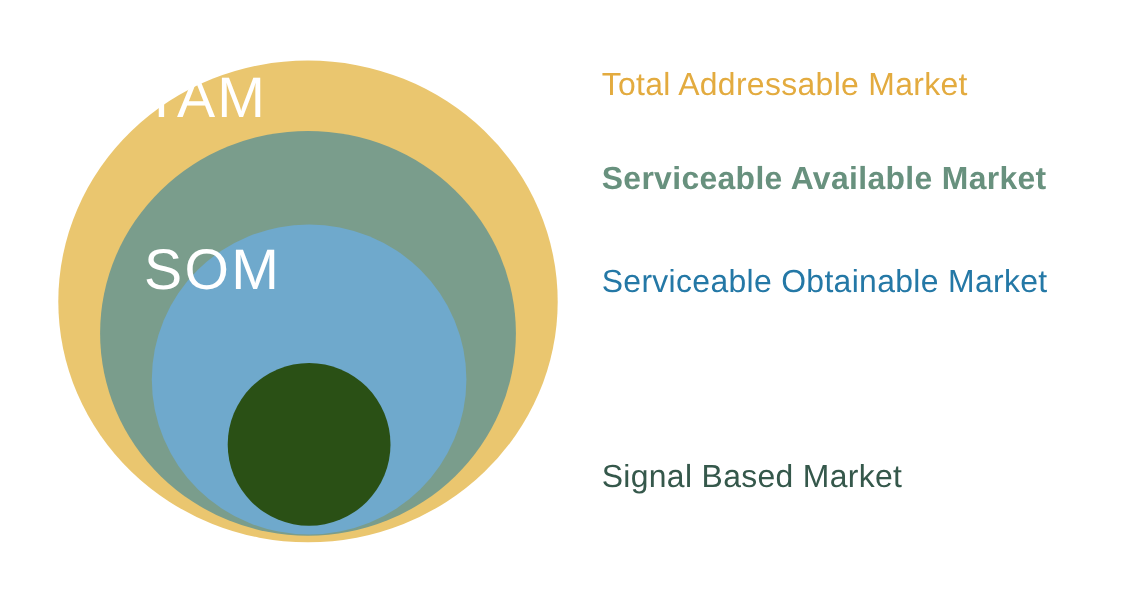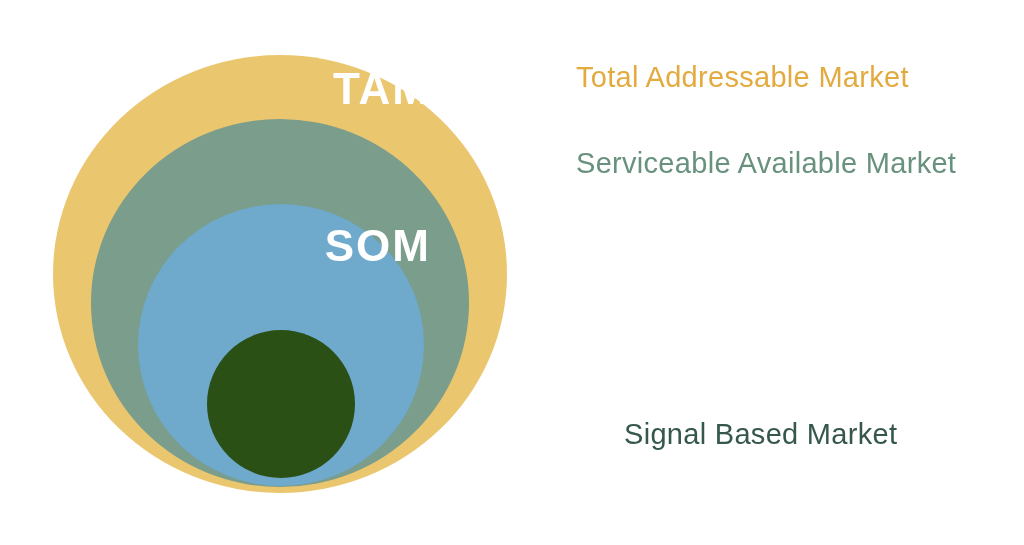--- a/index.html
+++ b/index.html
@@ -21,58 +21,59 @@
   }
   .circle-tam { left: 53px;  top: 55px;  width: 454px; height: 438px; }
   .circle-sam { left: 91px;  top: 119px; width: 378px; height: 368px; }
   .circle-som { left: 138px; top: 204px; width: 286px; height: 282px; }
   .circle-sbm { left: 207px; top: 330px; width: 148px; height: 148px; }
 
   .abbr {
     position: absolute;
     left: 131px;           
     width: 300px;
-    text-align: right;
+    text-align: left;
     color: #ffffff;
-    font-size: 44px;
-    font-weight: 700;
+    font-size: 52px;
+    font-weight: 400;
     letter-spacing: 2px;
     line-height: 38px;
     user-select: none;
   }
   .abbr-tam { top: 70px;  }
   .abbr-sam { top: 144px; }
   .abbr-som { top: 215px; margin-top: 12px; }
   .abbr-sbm { top: 384px; }
 
   .legend-label {
     position: absolute;
-    left: 576px;
+    left: 547px;
     font-size: 29px;
     font-weight: 500;
     letter-spacing: 0.3px;
     line-height: 34px;
     white-space: nowrap;
     user-select: none;
   }
   .legend-tam { top: 60px;  }
-  .legend-sam { top: 146px; }
+  .legend-sam { top: 146px; font-weight: bold; }
   .legend-som { top: 239px; }
   .legend-sbm { top: 417px; }
 </style>
 </head>
 <body>
 
 <div class="stage">
 
   <div class="circle circle-tam" style="background-color: rgb(234, 198, 111);"></div>
   <div class="circle circle-sam" style="background-color: rgb(122, 157, 140);"></div>
   <div class="circle circle-som" style="background-color: rgb(111, 169, 204);"></div>
   <div class="circle circle-sbm" style="background-color: rgb(42, 80, 21);"></div>
 
   <div class="abbr abbr-tam" style="color: rgb(255, 255, 255);">TAM</div>
   <div class="abbr abbr-som" style="color: rgb(255, 255, 255);">SOM</div>
 
   <div class="legend-label legend-tam" style="color: rgb(227, 171, 63);">Total Addressable Market</div>
   <div class="legend-label legend-sam" style="color: rgb(104, 145, 126);">Serviceable Available Market</div>
-  <div class="legend-label legend-sbm" style="color: rgb(53, 88, 75); margin-left: 48px;">Signal Based Market</div>
+  <div class="legend-label legend-som" style="color: rgb(36, 120, 166);">Serviceable Obtainable Market</div>
+  <div class="legend-label legend-sbm" style="color: rgb(53, 88, 75);">Signal Based Market</div>
 
 </div>
 
 </body></html>

